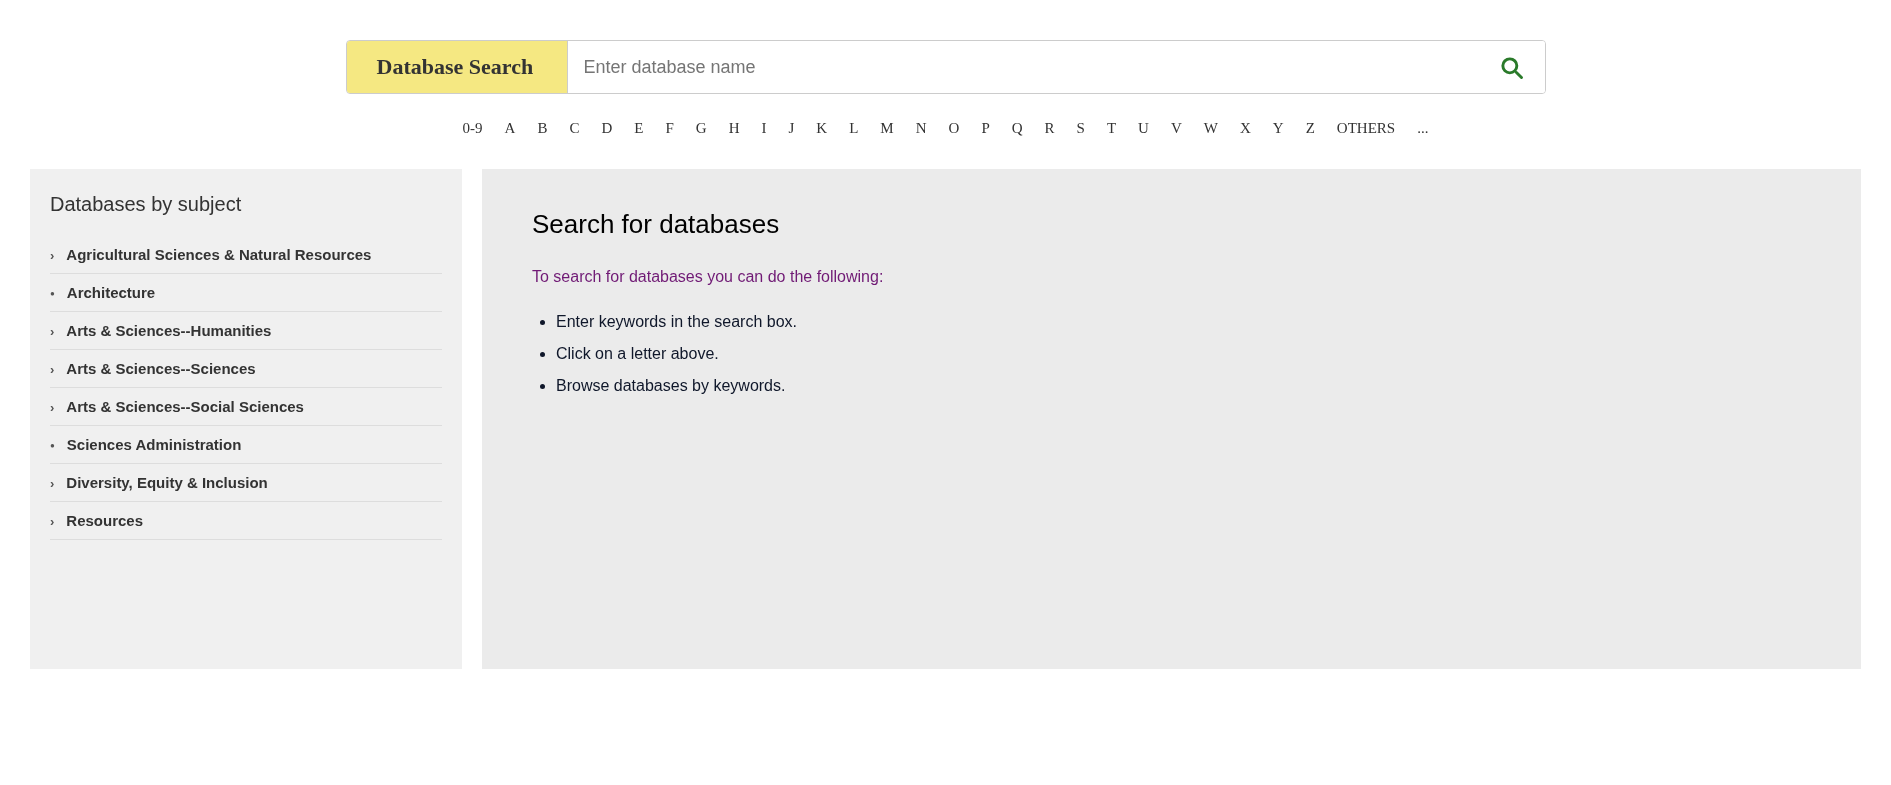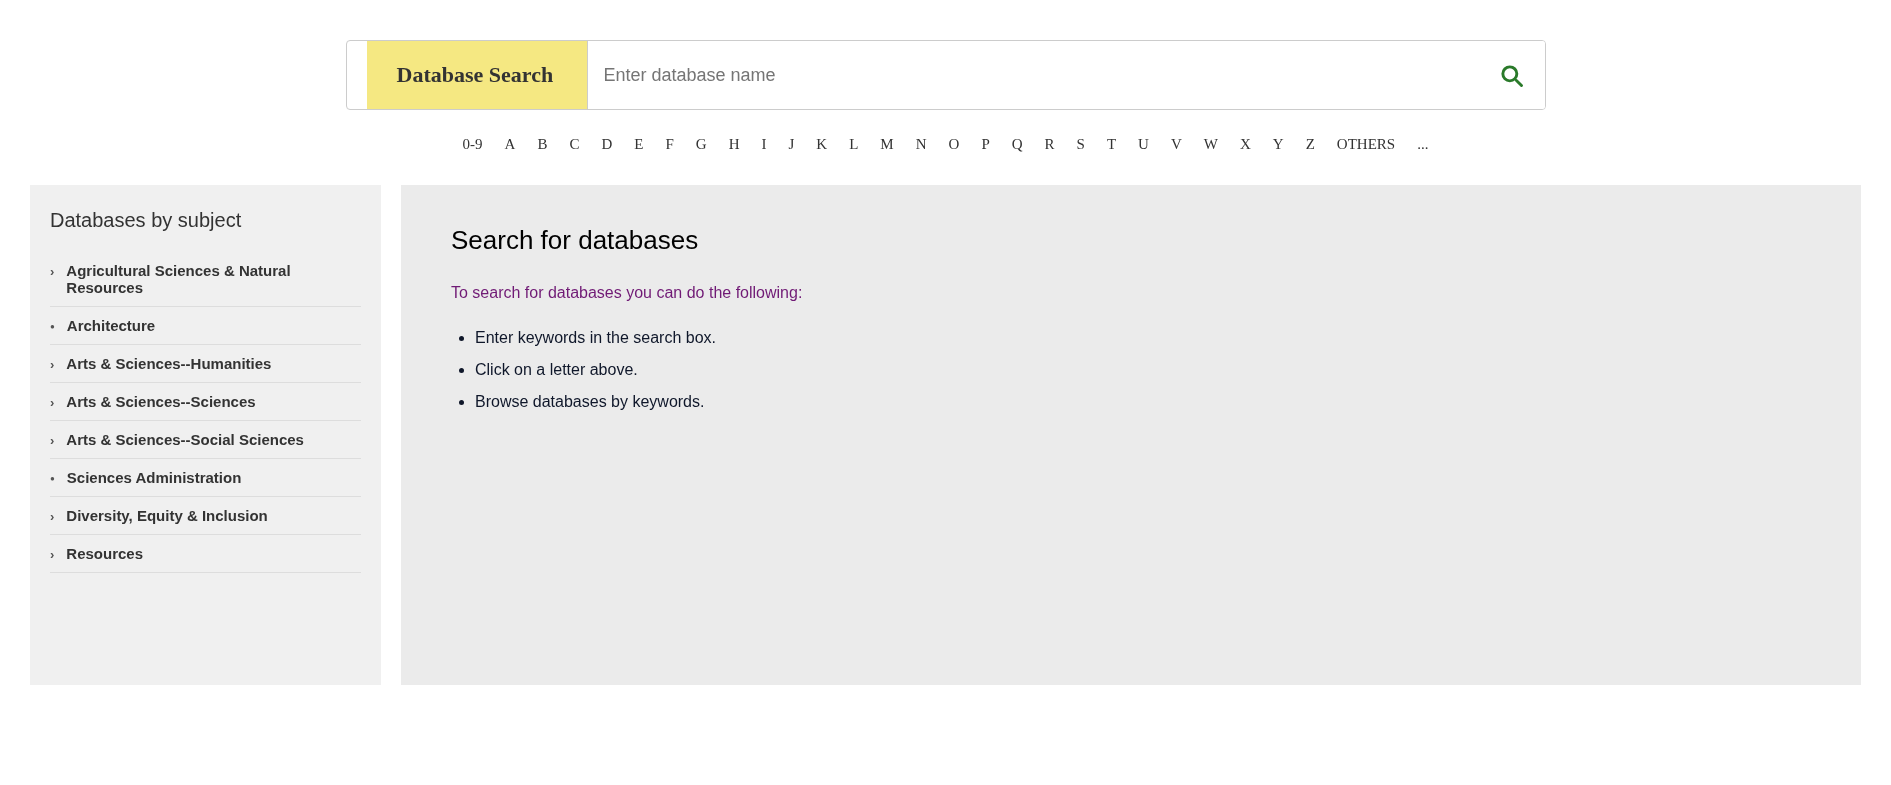--- a/index.html
+++ b/index.html
@@ -23,22 +23,21 @@
 
     
     .search-bar-wrapper {
       display: flex;
       align-items: stretch;
       margin: 20px auto 0 auto;
       max-width: 1200px;
       border: 1px solid #ccc;
       border-radius: 4px;
       overflow: hidden;
-      height: 70px;
-      padding-left: 20px;
+      height: 54px;
     }
 
     .search-label {
       background: #f5e882;
       padding: 0 30px;
       display: flex;
       align-items: center;
       font-size: 22px;
       font-weight: bold;
       color: #333;
@@ -98,21 +97,21 @@
 
     
     .main-content {
       display: flex;
       gap: 0;
       align-items: flex-start;
     }
 
     
     .sidebar {
-      width: 351px;
+      width: 432px;
       min-width: 340px;
       background: #f0f0f0;
       padding: 24px 20px 40px 20px;
       min-height: 500px;
     }
 
     .sidebar-title {
       font-size: 20px;
       font-weight: normal;
       color: #333;

